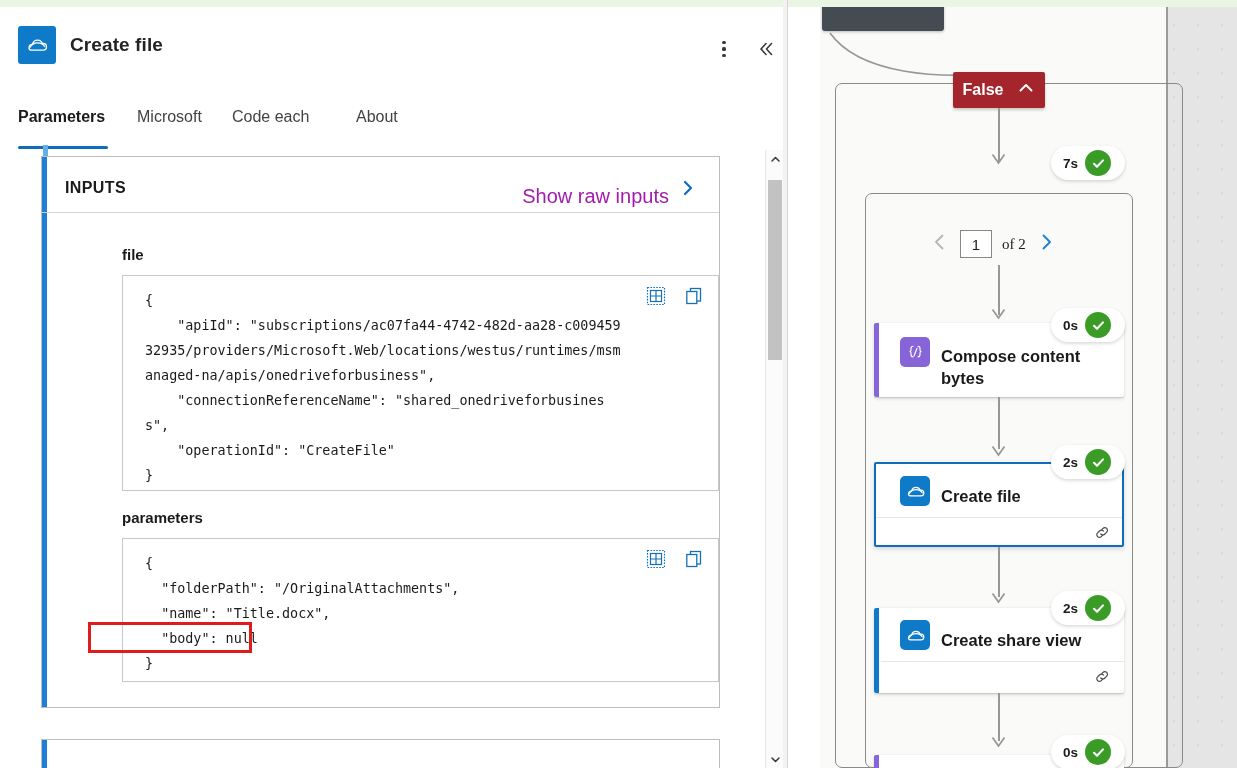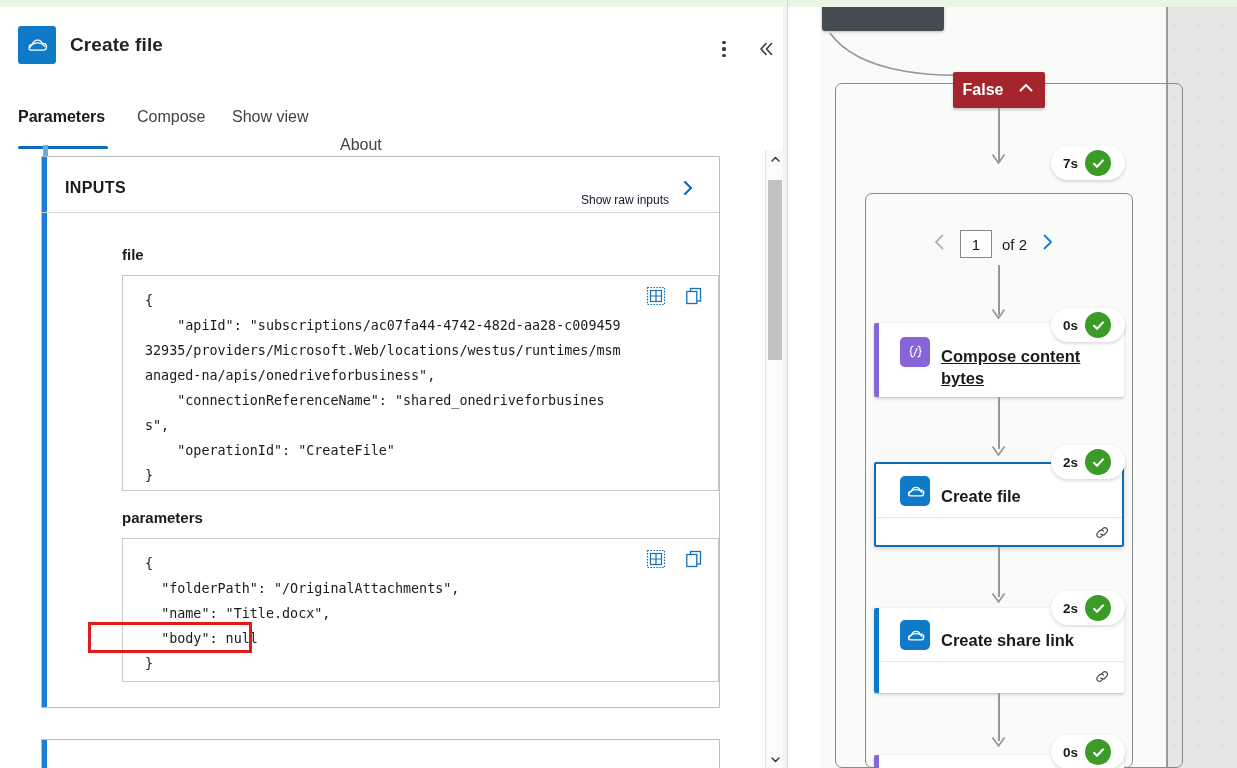--- a/index.html
+++ b/index.html
@@ -78,22 +78,22 @@
     background: #1f7fd4;
   }
   .section-head {
     position: relative; height: 56px; border-bottom: 1px solid #d4d4d4;
   }
   .section-title {
     position: absolute; left: 23px; top: 22px;
     font-size: 16px; font-weight: 700; color: #1b1a19; letter-spacing: .4px;
   }
   .show-raw {
-    position: absolute; right: 50px; top: 36px;
-    font-size: 12px; color: #0f172a; cursor: pointer;
+    position: absolute; right: 50px; top: 28px;
+    font-size: 20px; color: #a21caf; cursor: pointer;
   }
   .show-raw-chev {
     position: absolute; right: 22px; top: 22px; cursor: pointer;
   }
 
   .field-label {
     position: absolute; font-size: 15px; color: #1b1a19; font-weight: 600;
   }
   .code-box {
     position: absolute; border: 1px solid #c8c8c8; background: #fff;
@@ -221,21 +221,21 @@
 
   .pager {
     position: absolute; display: flex; align-items: center; gap: 10px;
   }
   .pager-chev { cursor: pointer; }
   .pager-input {
     width: 32px; height: 28px; border: 1px solid #8a8886; background: #fff;
     display: flex; align-items: center; justify-content: center;
     font-size: 15px; color: #1b1a19; cursor: text;
   }
-  .pager-of { font-size: 15px; color: #1b1a19; }
+  .pager-of { font-size: 15px; color: #1b1a19; font-family: Liberation Serif, serif; }
 
   .arrow-line { position: absolute; background: #979797; width: 1.6px; }
   .arrow-head { position: absolute; }
 </style>
 </head>
 <body>
 
 <div id="root">
 
   <div class="top-strip"></div>
@@ -260,23 +260,23 @@
       </div>
       <div class="hdr-btn hdr-collapse">
         <svg width="22" height="22" viewBox="0 0 22 22">
           <path d="M12 5.5L7 11l5 5.5M17.5 5.5L12.5 11l5 5.5" fill="none" stroke="#3b3a39" stroke-width="1.6" stroke-linecap="round" stroke-linejoin="round"></path>
         </svg>
       </div>
     </div>
 
     <div class="tabs">
       <div class="tab active" style="left:18px;">Parameters</div>
-      <div class="tab" style="left:137px;">Compose</div>
-      <div class="tab" style="left:232px;">Show view</div>
-      <div class="tab" style="left:340px;margin-top:28px;">About</div>
+      <div class="tab" style="left:137px;">Microsoft</div>
+      <div class="tab" style="left:232px;">Code each</div>
+      <div class="tab" style="left:356px;">About</div>
       <div class="tab-underline" style="left:18px; width:90px;"></div>
       <div class="tab-caret"></div>
     </div>
 
     <div class="scroll-area">
 
       <div class="section-card" style="top:0px; height:552px;">
         <div class="section-accent"></div>
 
         <div class="section-head">
@@ -428,21 +428,21 @@
     </svg>
 
     <div class="node" style="left:54px; top:316px; width:250px; height:74px;">
       <div class="node-accent" style="background:#8764d8;"></div>
       <div class="node-icon" style="background:#8764d8;">
         <svg width="19" height="19" viewBox="0 0 19 19">
           <path d="M7 3.2c-1.7 0-2 .9-2 2.3v1.4c0 1.1-.5 1.6-1.5 1.6 1 0 1.5.5 1.5 1.6v1.4c0 1.4.3 2.3 2 2.3M12 3.2c1.7 0 2 .9 2 2.3v1.4c0 1.1.5 1.6 1.5 1.6-1 0-1.5.5-1.5 1.6v1.4c0 1.4-.3 2.3-2 2.3" fill="none" stroke="#ffffff" stroke-width="1.15" stroke-linecap="round"></path>
           <path d="M11 5.3L8 13" fill="none" stroke="#ffffff" stroke-width="1.15" stroke-linecap="round"></path>
         </svg>
       </div>
-      <div class="node-label" style="top:22px; width:170px;text-decoration:underline;">Compose content bytes</div>
+      <div class="node-label" style="top:22px; width:170px;">Compose content bytes</div>
     </div>
     <div class="status-pill" style="left:231px; top:301px; width:74px;">
       <span class="status-time">0s</span>
       <span class="check-circle">
         <svg width="15" height="15" viewBox="0 0 15 15">
           <path d="M3 7.8l3 3 6-6.4" fill="none" stroke="#ffffff" stroke-width="2.1" stroke-linecap="round" stroke-linejoin="round"></path>
         </svg>
       </span>
     </div>
 
@@ -482,21 +482,21 @@
     </svg>
 
     <div class="node" style="left:54px; top:601px; width:250px; height:85px;">
       <div class="node-accent" style="background:#0f7ac7;"></div>
       <div class="node-icon" style="left:26px; top:12px; background:#0f7ac7;">
         <svg width="21" height="21" viewBox="0 0 24 24">
           <path d="M4 15.2c0-2.1 1.6-3.8 3.6-4 .5-2.3 2.6-4 5-4 2.2 0 4.1 1.4 4.8 3.4.3-.1.6-.1.9-.1 1.8 0 3.2 1.5 3.2 3.3 0 1.8-1.4 3.3-3.2 3.3H7.3C5.5 17.1 4 16.3 4 15.2z" fill="none" stroke="#ffffff" stroke-width="1.4"></path>
           <path d="M4.6 14.8c1.6-3.1 4.6-5 8-5 3.1 0 5.9 1.6 7.5 4.2" fill="none" stroke="#ffffff" stroke-width="1.3"></path>
         </svg>
       </div>
-      <div class="node-label" style="top:21px;">Create share link</div>
+      <div class="node-label" style="top:21px;">Create share view</div>
       <div class="node-divider" style="top:53px;"></div>
       <div class="link-icon" style="top:59px;">
         <svg width="19" height="19" viewBox="0 0 19 19">
           <path d="M7.7 10.9a2.6 2.6 0 0 0 3.9.3l2.1-2.1a2.6 2.6 0 0 0-3.7-3.7l-1.2 1.2" fill="none" stroke="#4a4a4a" stroke-width="1.2" stroke-linecap="round"></path>
           <path d="M10.6 8.1a2.6 2.6 0 0 0-3.9-.3l-2.1 2.1a2.6 2.6 0 0 0 3.7 3.7l1.2-1.2" fill="none" stroke="#4a4a4a" stroke-width="1.2" stroke-linecap="round"></path>
         </svg>
       </div>
     </div>
     <div class="status-pill" style="left:231px; top:584px; width:74px;">
       <span class="status-time">2s</span>

